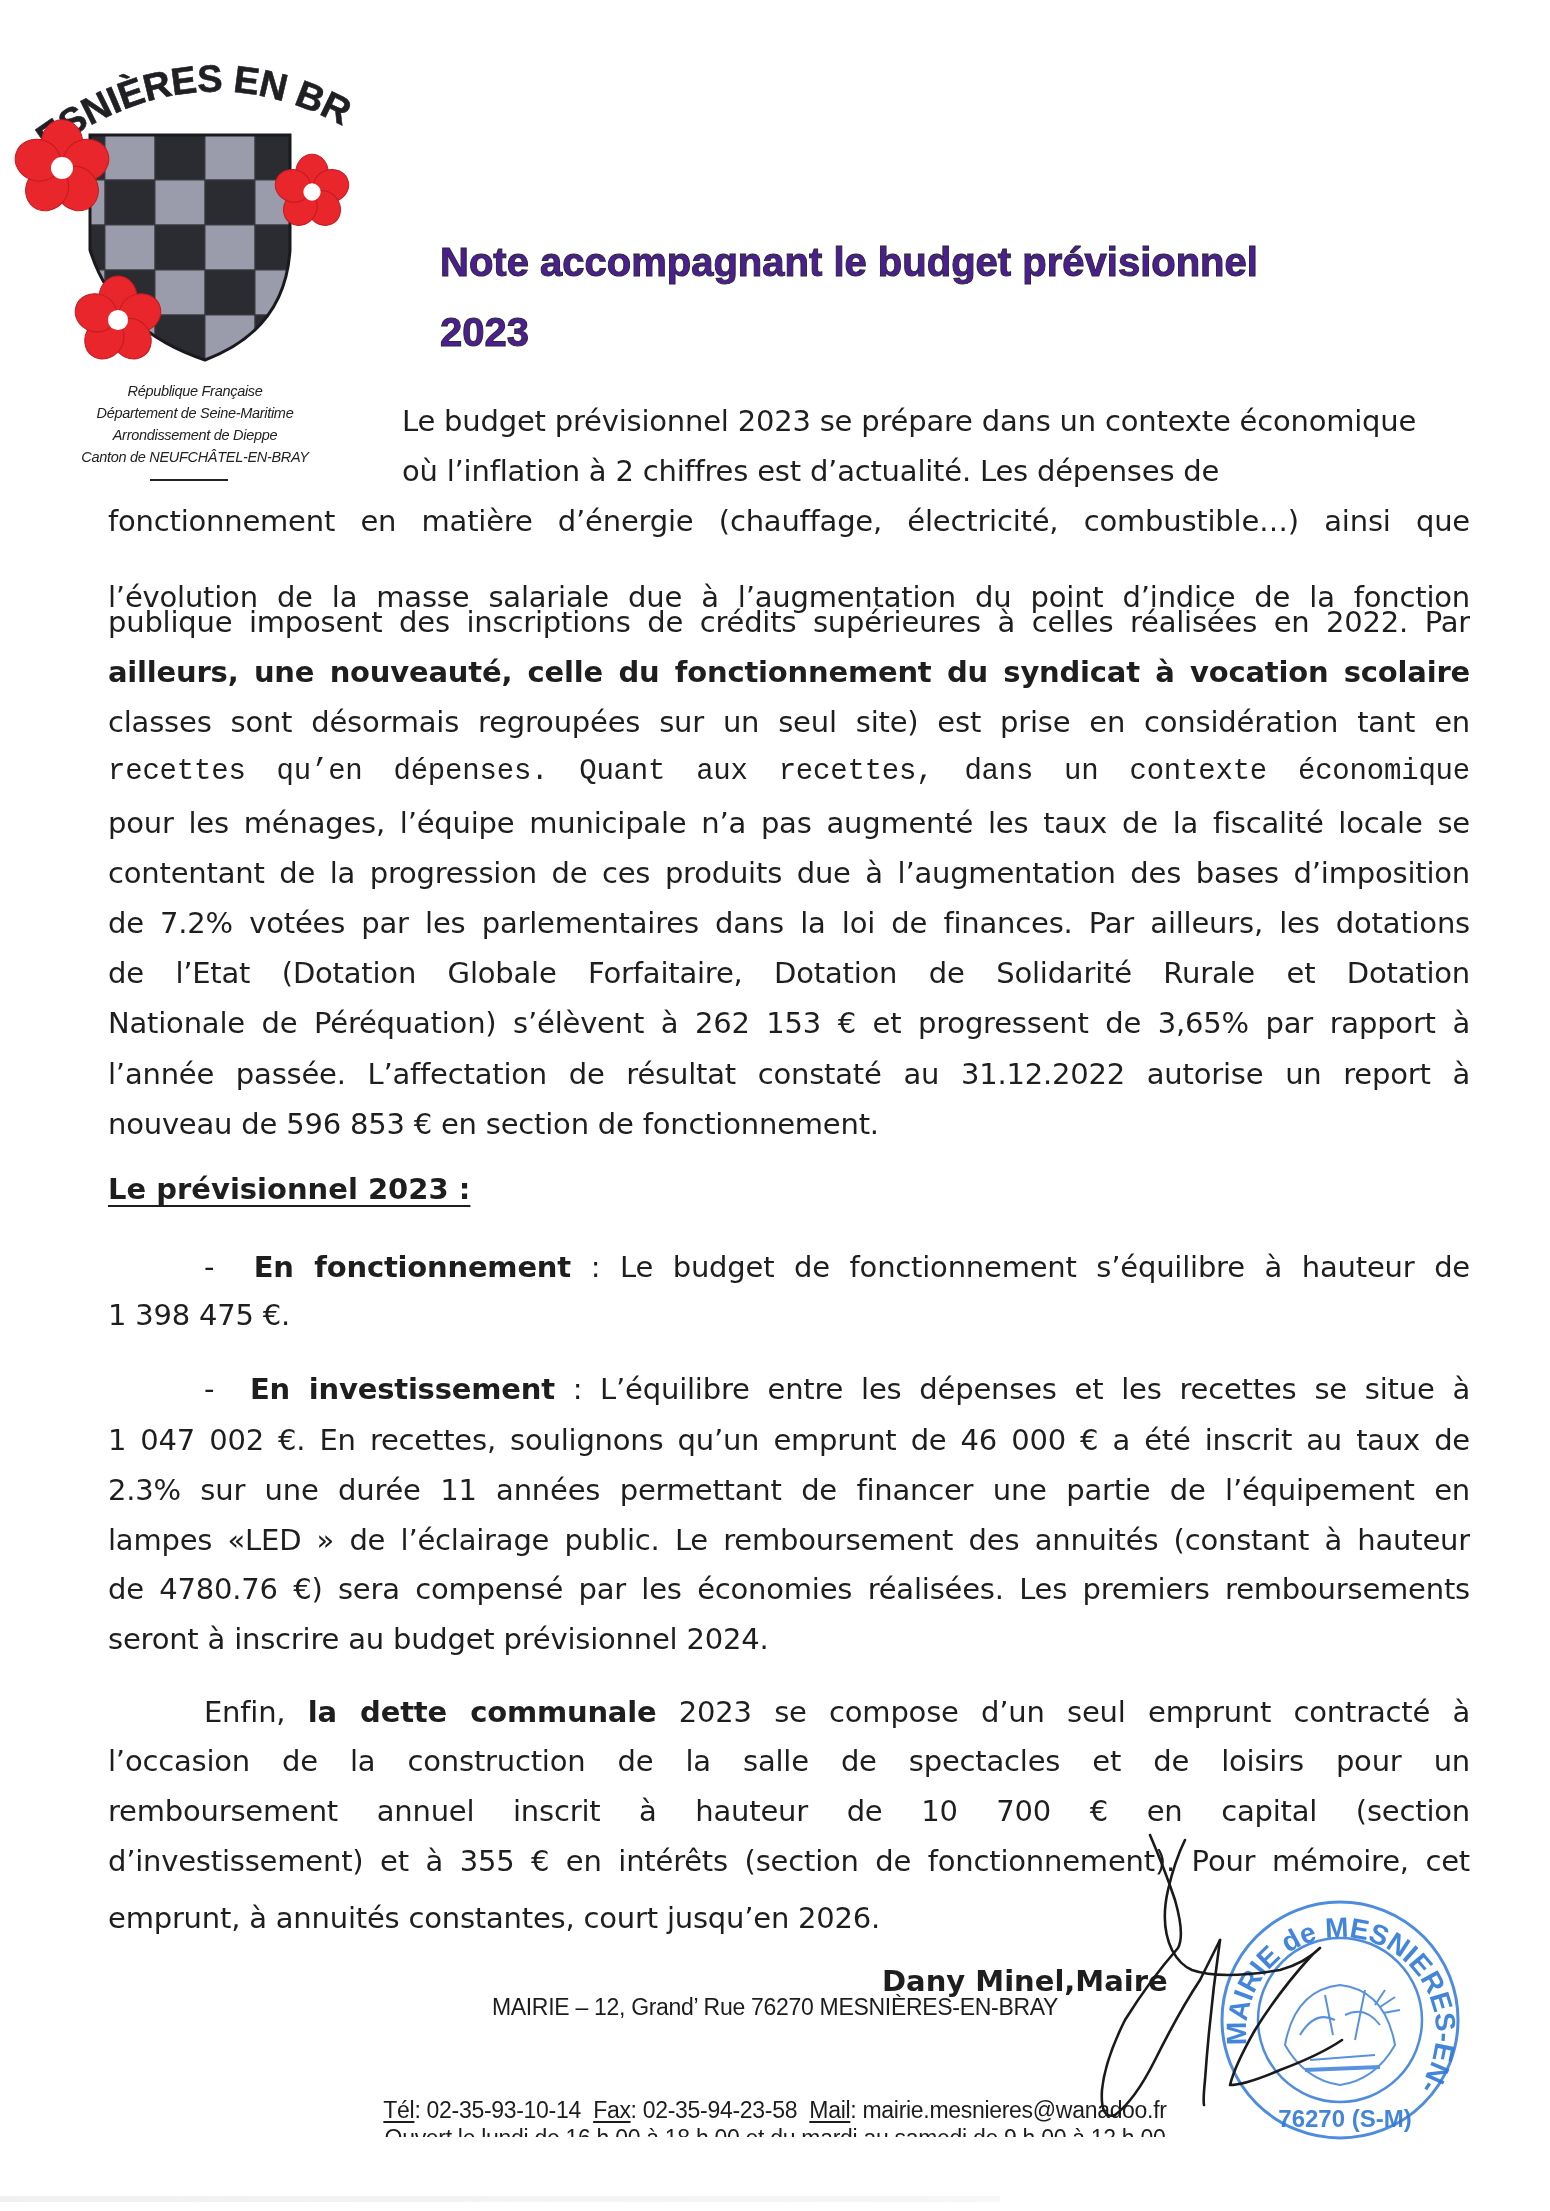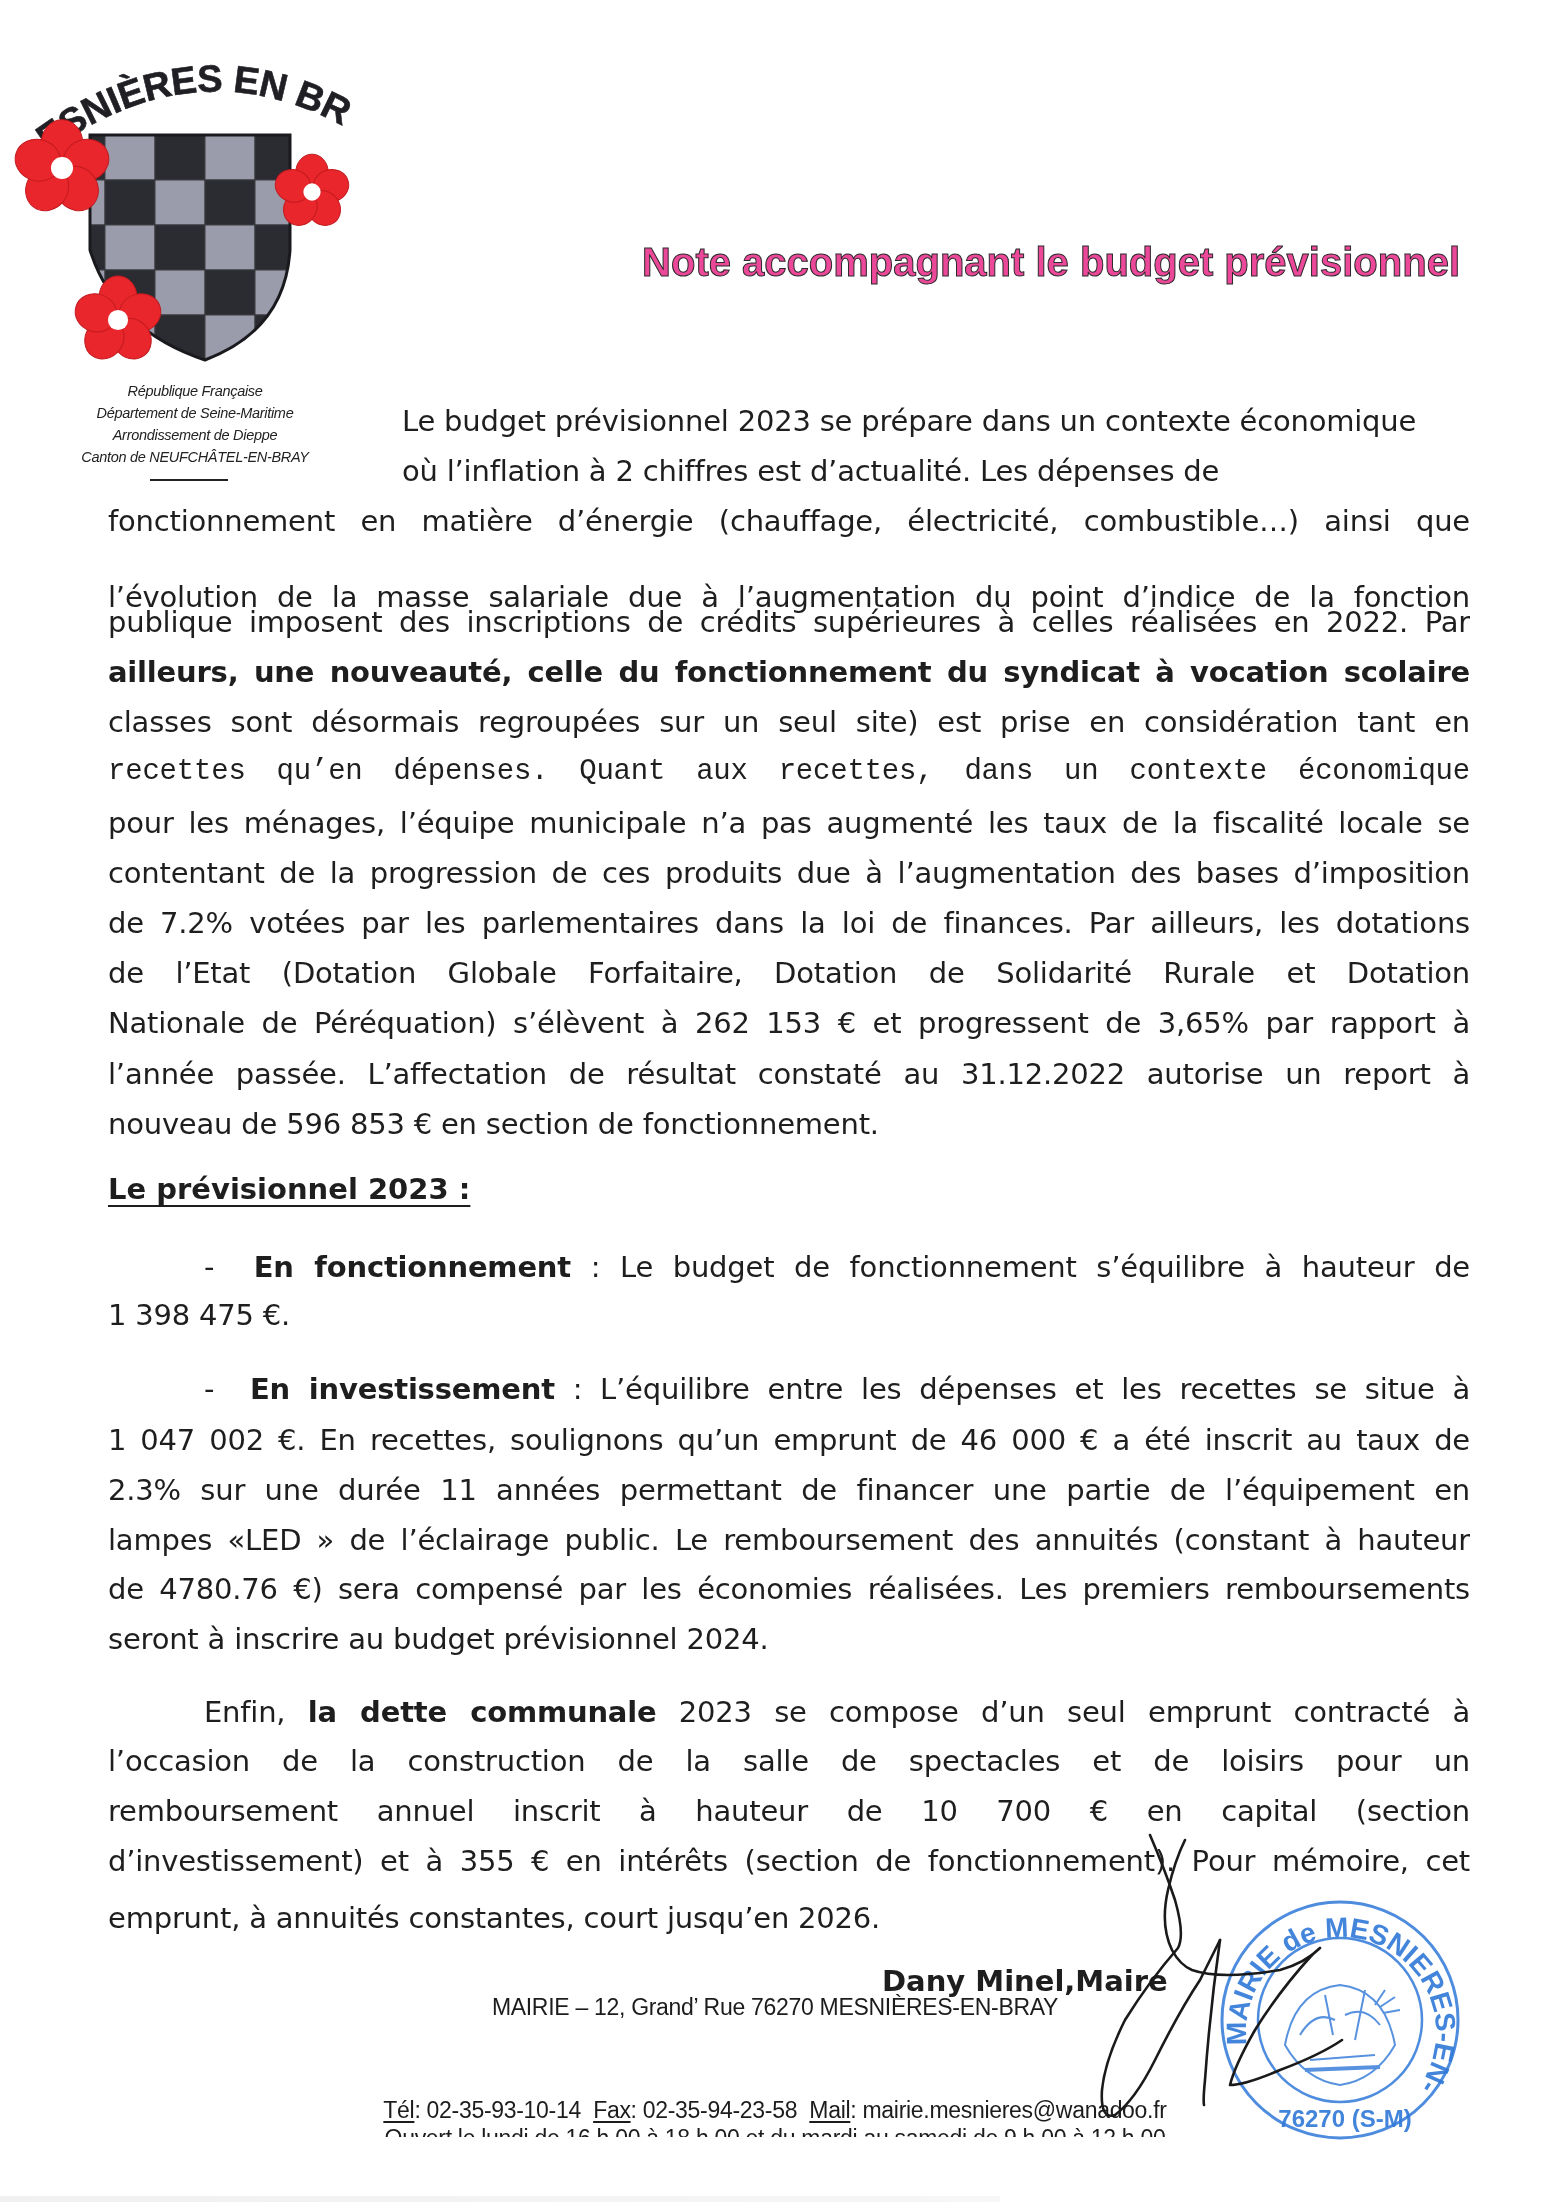--- a/index.html
+++ b/index.html
@@ -1,21 +1,21 @@
 <!DOCTYPE html>
 <html><head>
 <meta charset="utf-8">
 <style>
   html, body { margin: 0; padding: 0; background: #ffffff; }
   body { width: 1550px; height: 2211px; position: relative; overflow: hidden; }
   .page { position: absolute; left: 0; top: 0; width: 1550px; height: 2211px; background: #fff; color: #1c1c1c; }
   .comic { font-family: "DejaVu Sans", sans-serif; }
   .line { position: absolute; left: 108px; width: 1362px; font-size: 29px; line-height: 40px; white-space: nowrap; letter-spacing: -0.2px; color: #1e1e1e; }
   .just { text-align: justify; text-align-last: justify; white-space: normal; height: 40px; overflow: hidden; }
-  .title { position: absolute; font-family: "Liberation Sans", sans-serif; font-size: 40px; color: #ec4899; font-weight: bold; -webkit-text-stroke: 1px #2a2a2a; text-align: right; }
+  .title { position: absolute; font-family: "Liberation Sans", sans-serif; font-size: 40px; color: #4c1d95; font-weight: bold; -webkit-text-stroke: 1px #2a2a2a; text-align: left; }
   .logo-text { position: absolute; left: 0; top: 0; }
   .admin-lines { position: absolute; left: 60px; top: 380px; width: 270px; text-align: center; font-family: "Liberation Sans", sans-serif; font-style: italic; font-size: 14.5px; line-height: 22px; color: #222; letter-spacing: -0.3px; }
   .admin-rule { position: absolute; left: 150px; top: 479px; width: 78px; height: 2px; background: #222; }
   .section-head { position: absolute; left: 108px; top: 1172px; font-family: "DejaVu Sans", sans-serif; font-weight: bold; font-size: 29px; text-decoration: underline; text-underline-offset: 6px; color: #1e1e1e; }
   b { font-weight: bold; }
   .sign-name { position: absolute; left: 882px; top: 1964px; font-family: "DejaVu Sans", sans-serif; font-weight: bold; font-size: 29px; color: #1e1e1e; }
   .footer { position: absolute; left: 300px; width: 950px; text-align: center; font-family: "Liberation Sans", sans-serif; font-size: 23px; color: #1c1c1c; white-space: nowrap; letter-spacing: -0.3px; }
   .footer u { text-underline-offset: 3px; }
   .footer-cut { position: absolute; left: 300px; top: 2125px; width: 950px; height: 12px; overflow: hidden; }
   .footer-cut .footer { top: 0; left: 0; }
@@ -107,20 +107,21 @@
 
   <div class="admin-lines">
     <div>République Française</div>
     <div>Département de Seine-Maritime</div>
     <div>Arrondissement de Dieppe</div>
     <div>Canton de NEUFCHÂTEL-EN-BRAY</div>
   </div>
   <div class="admin-rule"></div>
 
   <div class="title" style="left:440px; top:240px; width:1020px;">Note accompagnant le budget prévisionnel</div>
+  <div class="title" style="left:440px; top:310px; width:1020px;">2023</div>
 
   <div id="intro">
       <div class="line comic" style="top: 401px; left: 402px; width: auto;">Le budget prévisionnel 2023 se prépare dans un contexte économique</div>
       <div class="line comic" style="top: 451.2px; left: 402px; width: auto;">où l’inflation à 2 chiffres est d’actualité. Les dépenses de</div>
       <div class="line comic just" style="top: 501.4px;">fonctionnement en matière d’énergie (chauffage, électricité, combustible…) ainsi que</div>
       <div class="line comic just" style="top: 577px;">l’évolution de la masse salariale due à l’augmentation du point d’indice de la fonction</div>
       <div class="line comic just" style="top: 601.8px;">publique imposent des inscriptions de crédits supérieures à celles réalisées en 2022. Par</div>
       <div class="line comic just" style="top: 652px; font-weight: bold;">ailleurs, une nouveauté, celle du fonctionnement du syndicat à vocation scolaire (les</div>
       <div class="line comic just" style="top: 702.2px;">classes sont désormais regroupées sur un seul site) est prise en considération tant en</div>
       <div class="line comic just" style="top: 752.4px; font-family: Liberation Mono, monospace;">recettes qu’en dépenses. Quant aux recettes, dans un contexte économique difficile</div>

